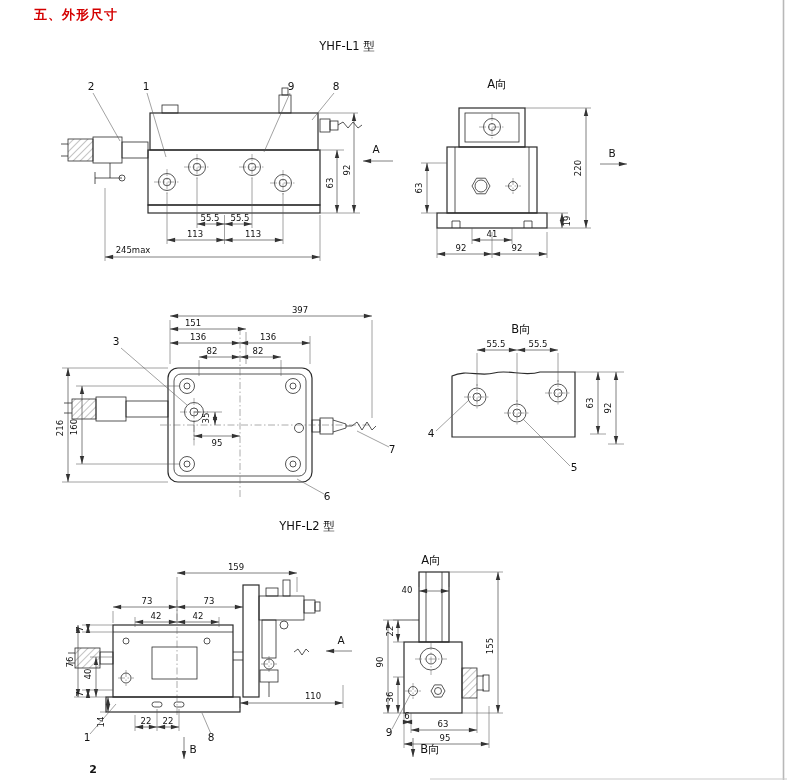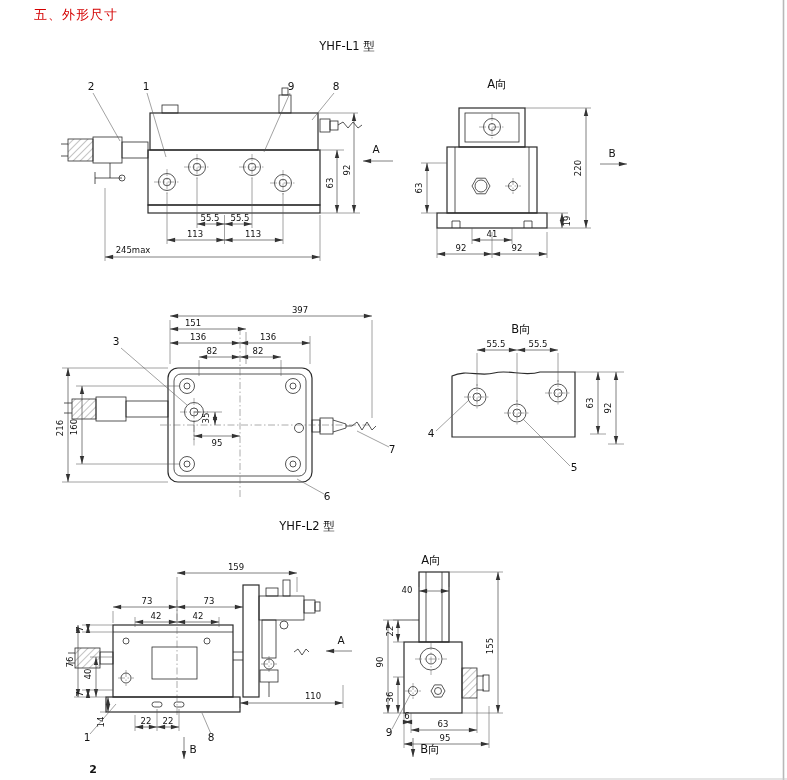--- a/index.html
+++ b/index.html
@@ -1,18 +1,18 @@
 <!DOCTYPE html>
 <html><head>
 <meta charset="utf-8">
 <style>
   html,body{margin:0;padding:0;background:#ffffff;}
   body{width:787px;height:780px;position:relative;overflow:hidden;
        font-family:"DejaVu Sans","Liberation Sans",sans-serif;}
-  .heading{position:absolute;top:6px;left:34px;color:#d40000;font-weight:normal;
+  .heading{position:absolute;top:6px;left:34px;color:#d40000;font-weight:bold;
            font-size:13px;letter-spacing:1px;}
   svg{position:absolute;top:0;left:0;}
   .ol{fill:none;stroke:#2b2b2b;stroke-width:1.2;}
   .ol2{fill:none;stroke:#2b2b2b;stroke-width:0.8;}
   .thin{fill:none;stroke:#555;stroke-width:0.55;}
   .dim{fill:none;stroke:#3a3a3a;stroke-width:0.65;}
   .cl{fill:none;stroke:#666;stroke-width:0.55;stroke-dasharray:7 2.5 1.5 2.5;}
   .hatchfill{fill:url(#hat);stroke:#2b2b2b;stroke-width:0.8;}
   text{fill:#111;}
   .dts{font-size:8.5px;}

